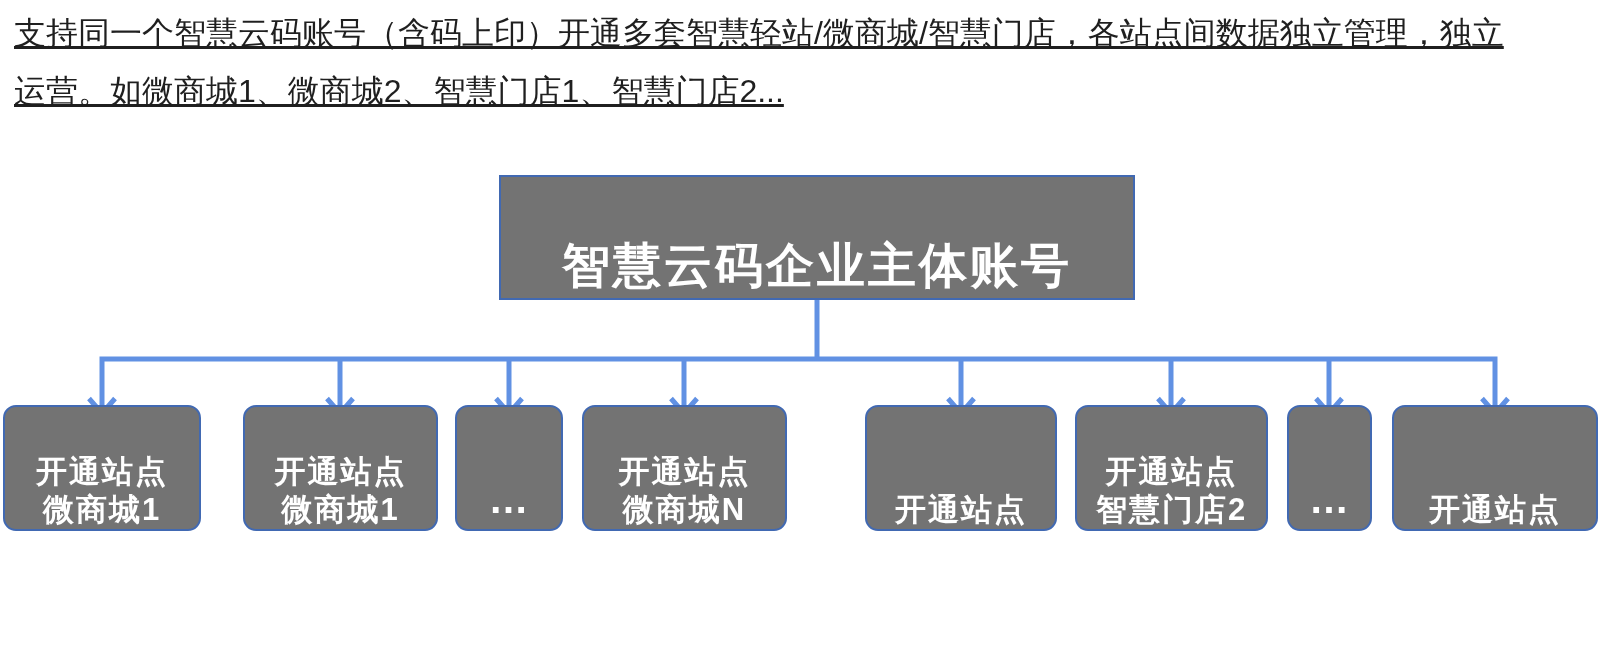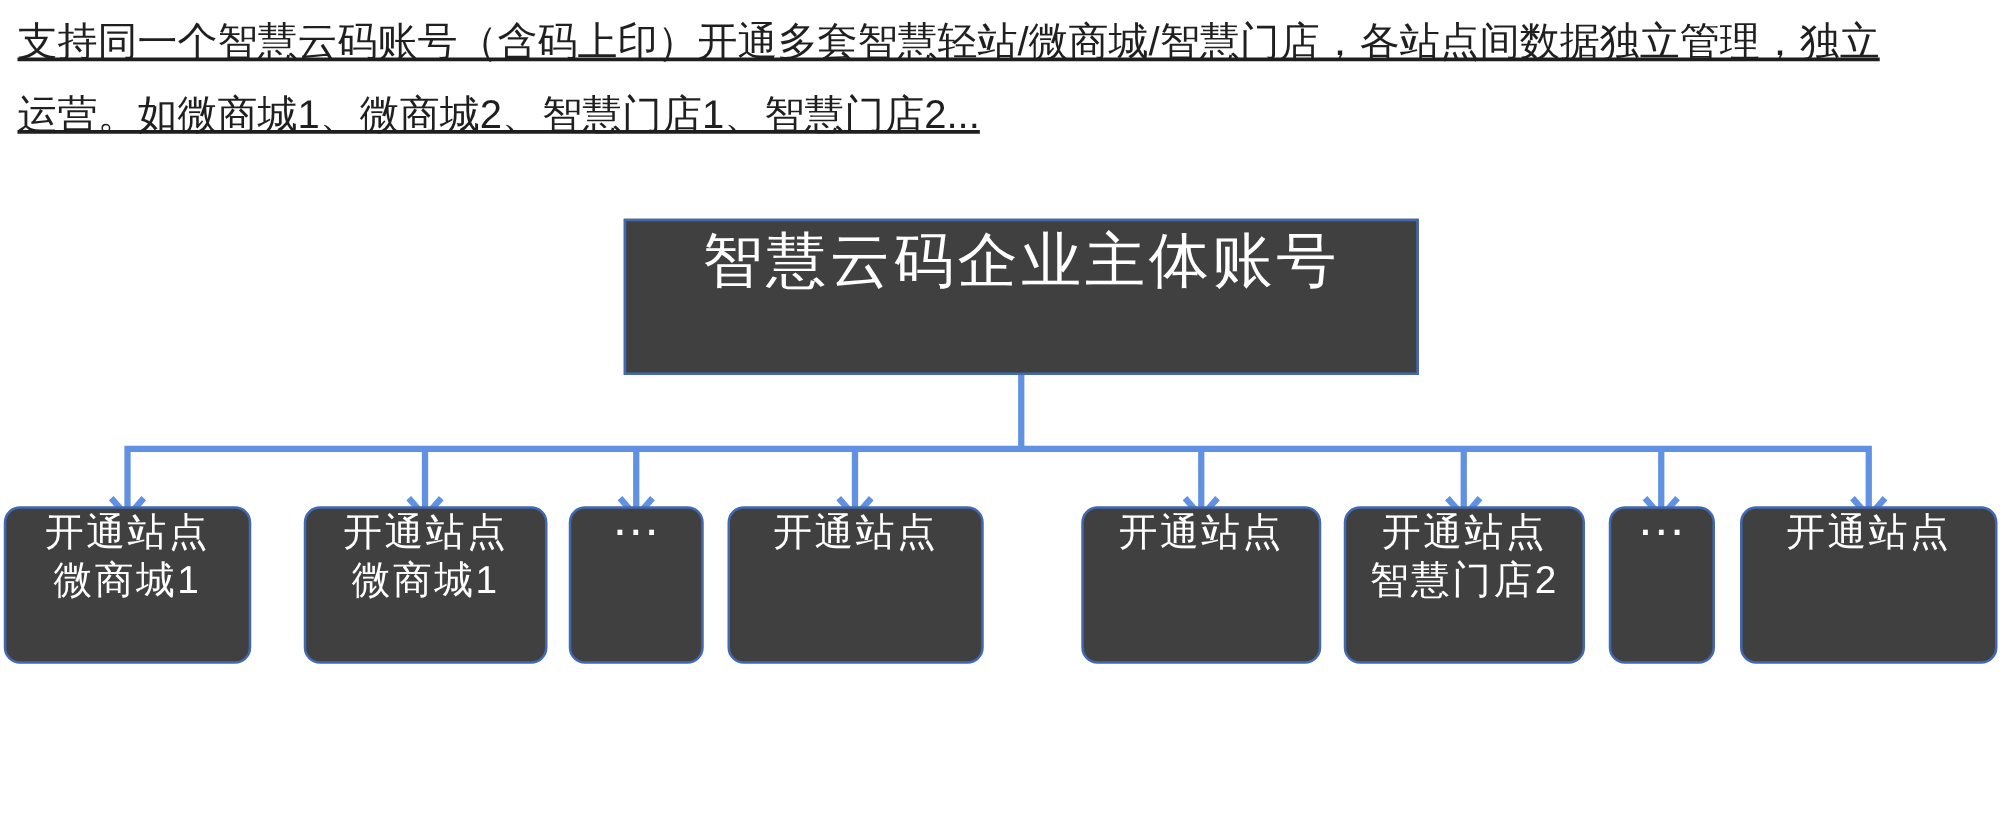--- a/index.html
+++ b/index.html
@@ -15,26 +15,26 @@
     position:absolute;left:14px;top:4px;width:1590px;
     color:#1f1f1f;font-size:32px;line-height:58px;
     white-space:nowrap;
     text-decoration:underline;
   }
   
   .connectors{position:absolute;left:0;top:0;pointer-events:none;}
   
   .node{
     position:absolute;
-    background:#404040;
+    background:#737373;
     border:2px solid #4169b2;
     box-sizing:border-box;
     display:flex;flex-direction:column;
-    align-items:center;justify-content:flex-start;
-    color:#ffffff;font-weight:normal;text-align:center;
+    align-items:center;justify-content:flex-end;
+    color:#ffffff;font-weight:bold;text-align:center;
   }
   .root-node{
     left:499px;top:175px;width:636px;height:125px;
     font-size:48px;letter-spacing:3px;
   }
   .child-node{
     top:405px;height:126px;
     font-size:31px;line-height:38px;letter-spacing:2px;border-radius:13px;
   }
   .child-node .dots{
@@ -81,20 +81,21 @@
     <span>开通站点</span>
     <span>微商城1</span>
   </div>
 
   <div class="node child-node" style="left:455px;width:108px;">
     <span class="dots">…</span>
   </div>
 
   <div class="node child-node" style="left:582px;width:205px;">
     <span>开通站点</span>
+    <span>微商城N</span>
   </div>
 
   <div class="node child-node" style="left:865px;width:192px;">
     <span>开通站点</span>
   </div>
 
   <div class="node child-node" style="left:1075px;width:193px;">
     <span>开通站点</span>
     <span>智慧门店2</span>
   </div>

